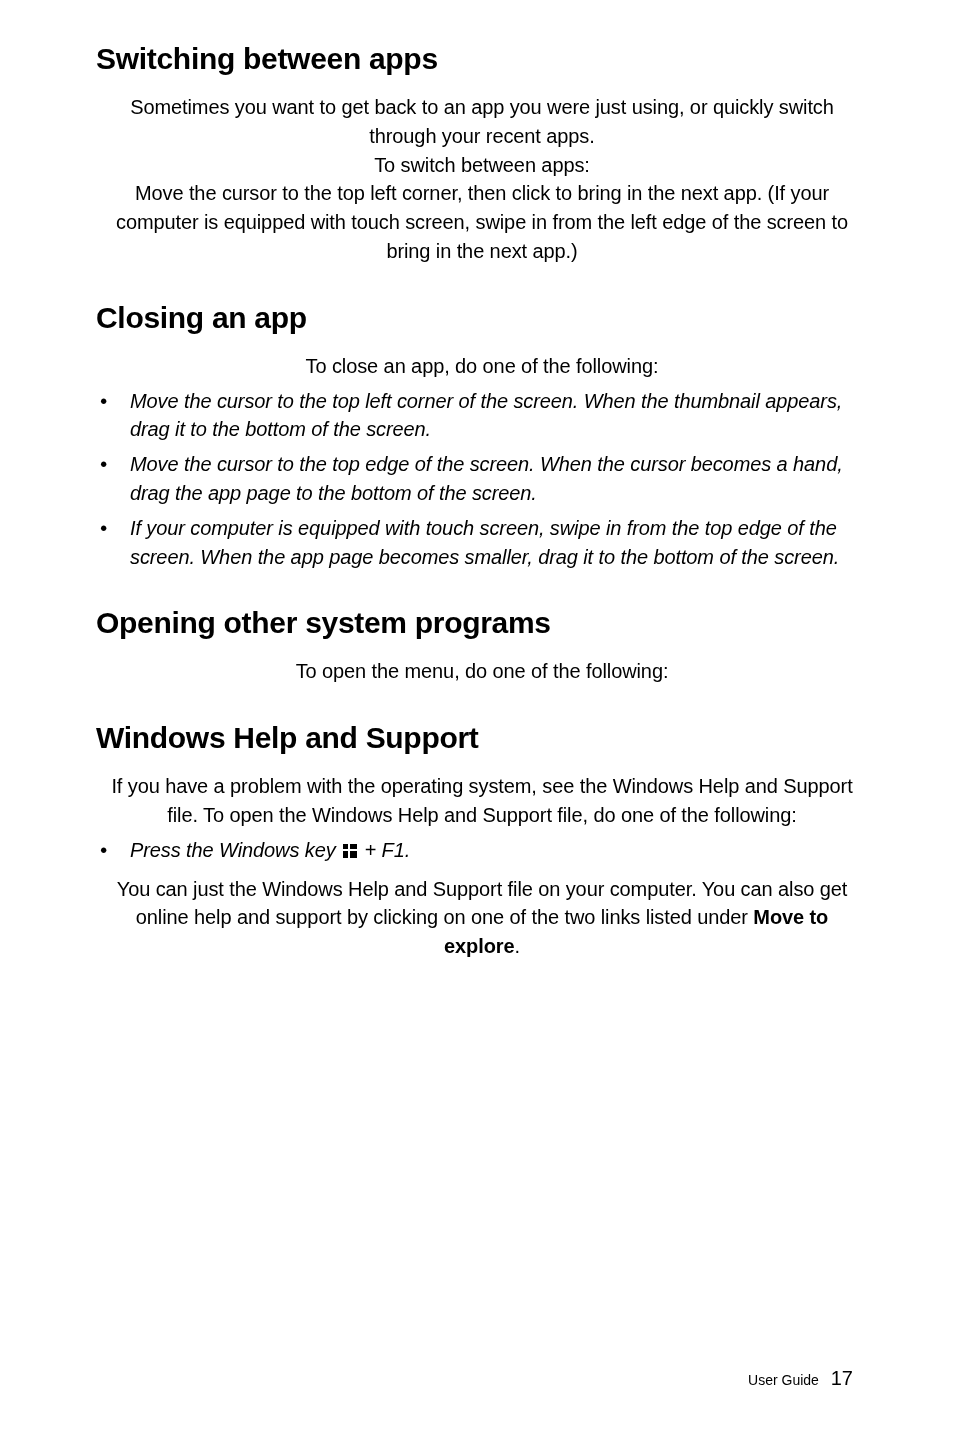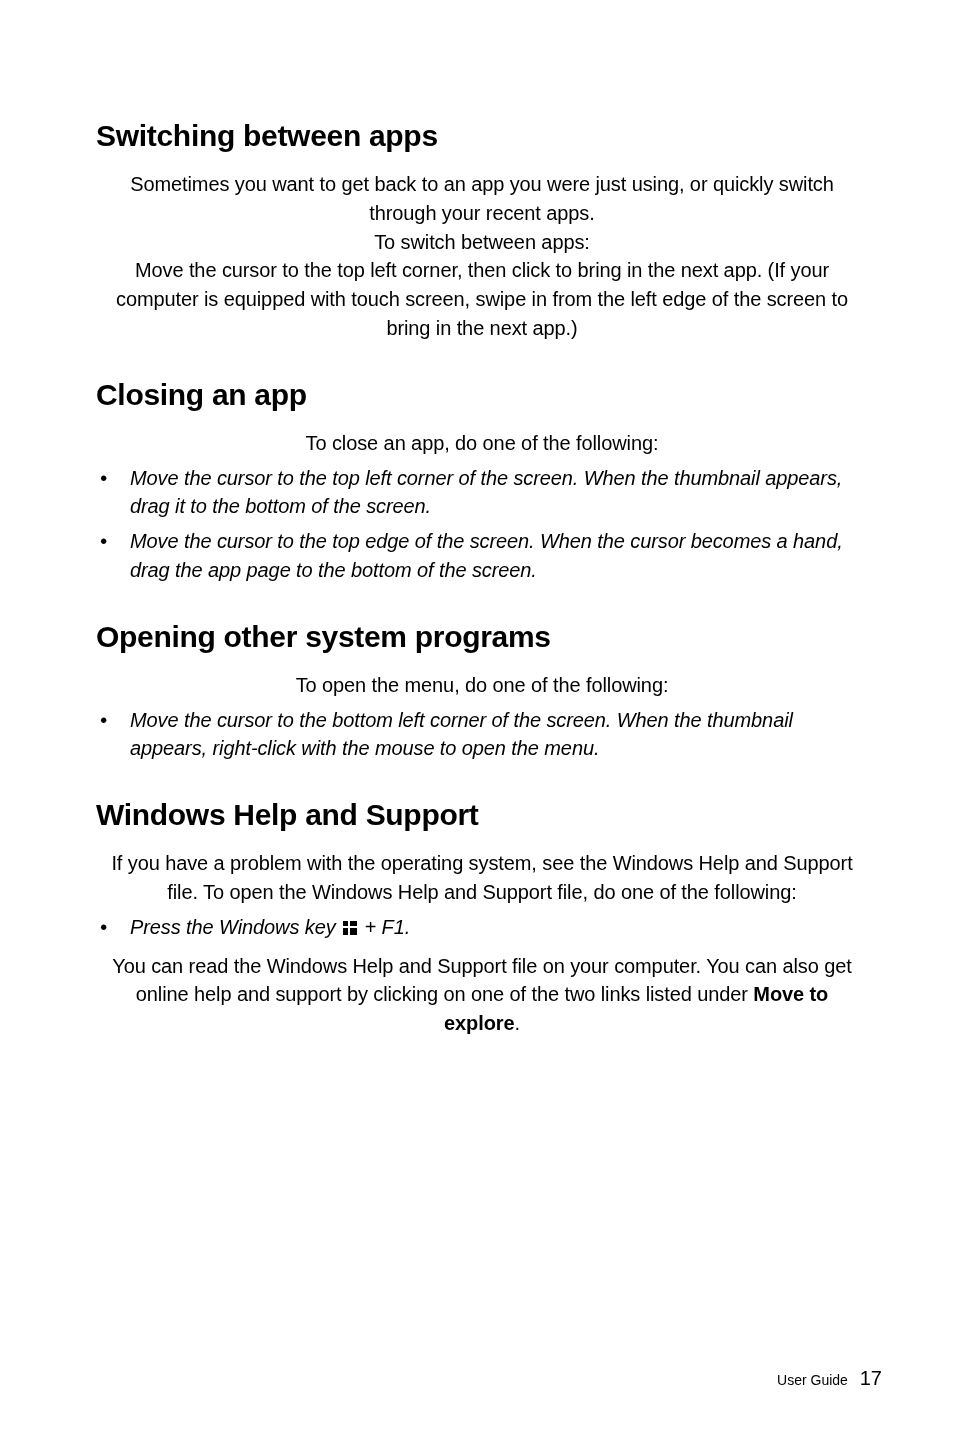--- a/index.html
+++ b/index.html
@@ -1,73 +1,73 @@
 <!DOCTYPE html>
 <html><head>
   <meta charset="utf-8">
   <style>
     * { box-sizing: border-box; margin: 0; padding: 0; }
     html, body { width: 954px; height: 1452px; background: #ffffff; font-family: "Helvetica Neue", Helvetica, Arial, sans-serif; color: #000; }
-    .page { width: 954px; height: 1452px; padding: 118px 86px 60px 96px; position: relative; }
+    .page { width: 954px; height: 1452px; padding: 41px 86px 60px 96px; position: relative; }
     h2 { font-size: 30px; font-weight: 700; letter-spacing: -0.3px; line-height: 1.2; margin-bottom: 16px; }
     .block { margin-bottom: 34px; }
     p { font-size: 20px; line-height: 1.44; font-weight: 400; letter-spacing: -0.1px; }
     .lead { margin-bottom: 0; text-align: center; }
     ul { list-style: none; padding: 0; margin-top: 4px; font-style: italic; }
     li { position: relative; padding-left: 34px; font-size: 20px; line-height: 1.44; margin-top: 6px; letter-spacing: -0.1px; }
     li::before { content: "•"; position: absolute; left: 4px; top: 0; font-size: 20px; }
     .bold { font-weight: 700; }
     .winkey { display: inline-block; width: 14px; height: 14px; position: relative; vertical-align: -1px; margin: 0 2px; }
     .winkey span { position: absolute; background: #000; }
     .winkey .tl { left: 0; top: 0; width: 5px; height: 5px; }
     .winkey .tr { left: 7px; top: 0; width: 7px; height: 5px; }
     .winkey .bl { left: 0; top: 7px; width: 5px; height: 7px; }
     .winkey .br { left: 7px; top: 7px; width: 7px; height: 7px; }
-    .footer { position: absolute; bottom: 62px; right: 72px; font-size: 14px; }
+    .footer { position: absolute; bottom: 62px; right: 101px; font-size: 14px; }
     .footer .pn { font-size: 20px; margin-left: 8px; }
   </style>
 </head>
 <body>
 
 <div class="page">
 
   <div class="block">
     <h2>Switching between apps</h2>
     <p class="lead">Sometimes you want to get back to an app you were just using, or quickly switch through your recent apps.</p>
     <p class="lead">To switch between apps:</p>
     <p class="lead">Move the cursor to the top left corner, then click to bring in the next app. (If your computer is equipped with touch screen, swipe in from the left edge of the screen to bring in the next app.)</p>
   </div>
 
   <div class="block">
     <h2>Closing an app</h2>
     <p class="lead">To close an app, do one of the following:</p>
     <ul>
       <li>Move the cursor to the top left corner of the screen. When the thumbnail appears, drag it to the bottom of the screen.</li>
       <li>Move the cursor to the top edge of the screen. When the cursor becomes a hand, drag the app page to the bottom of the screen.</li>
+      <li>If your computer is equipped with touch screen, swipe in from the top edge of the screen. When the app page becomes smaller, drag it to the bottom of the screen.</li>
     </ul>
   </div>
 
   <div class="block">
     <h2>Opening other system programs</h2>
     <p class="lead">To open the menu, do one of the following:</p>
     <ul>
-      <li>Move the cursor to the bottom left corner of the screen. When the thumbnail appears, right-click with the mouse to open the menu.</li>
     </ul>
   </div>
 
   <div class="block">
     <h2>Windows Help and Support</h2>
     <p class="lead">If you have a problem with the operating system, see the Windows Help and Support file. To open the Windows Help and Support file, do one of the following:</p>
     <ul>
       <li>
         <span>Press the Windows key </span><span class="winkey"><span class="tl"></span><span class="tr"></span><span class="bl"></span><span class="br"></span></span><span> + F1.</span>
       </li>
     </ul>
     <p class="lead" style="margin-top:10px;">
-      <span>You can read the Windows Help and Support file on your computer. You can also get online help and support by clicking on one of the two links listed under </span><span class="bold">Move to explore</span><span>.</span>
+      <span>You can just the Windows Help and Support file on your computer. You can also get online help and support by clicking on one of the two links listed under </span><span class="bold">Move to explore</span><span>.</span>
     </p>
   </div>
 
   <div class="footer">
     <span>User Guide</span>
     <span class="pn">17</span>
   </div>
 
 </div>
 

